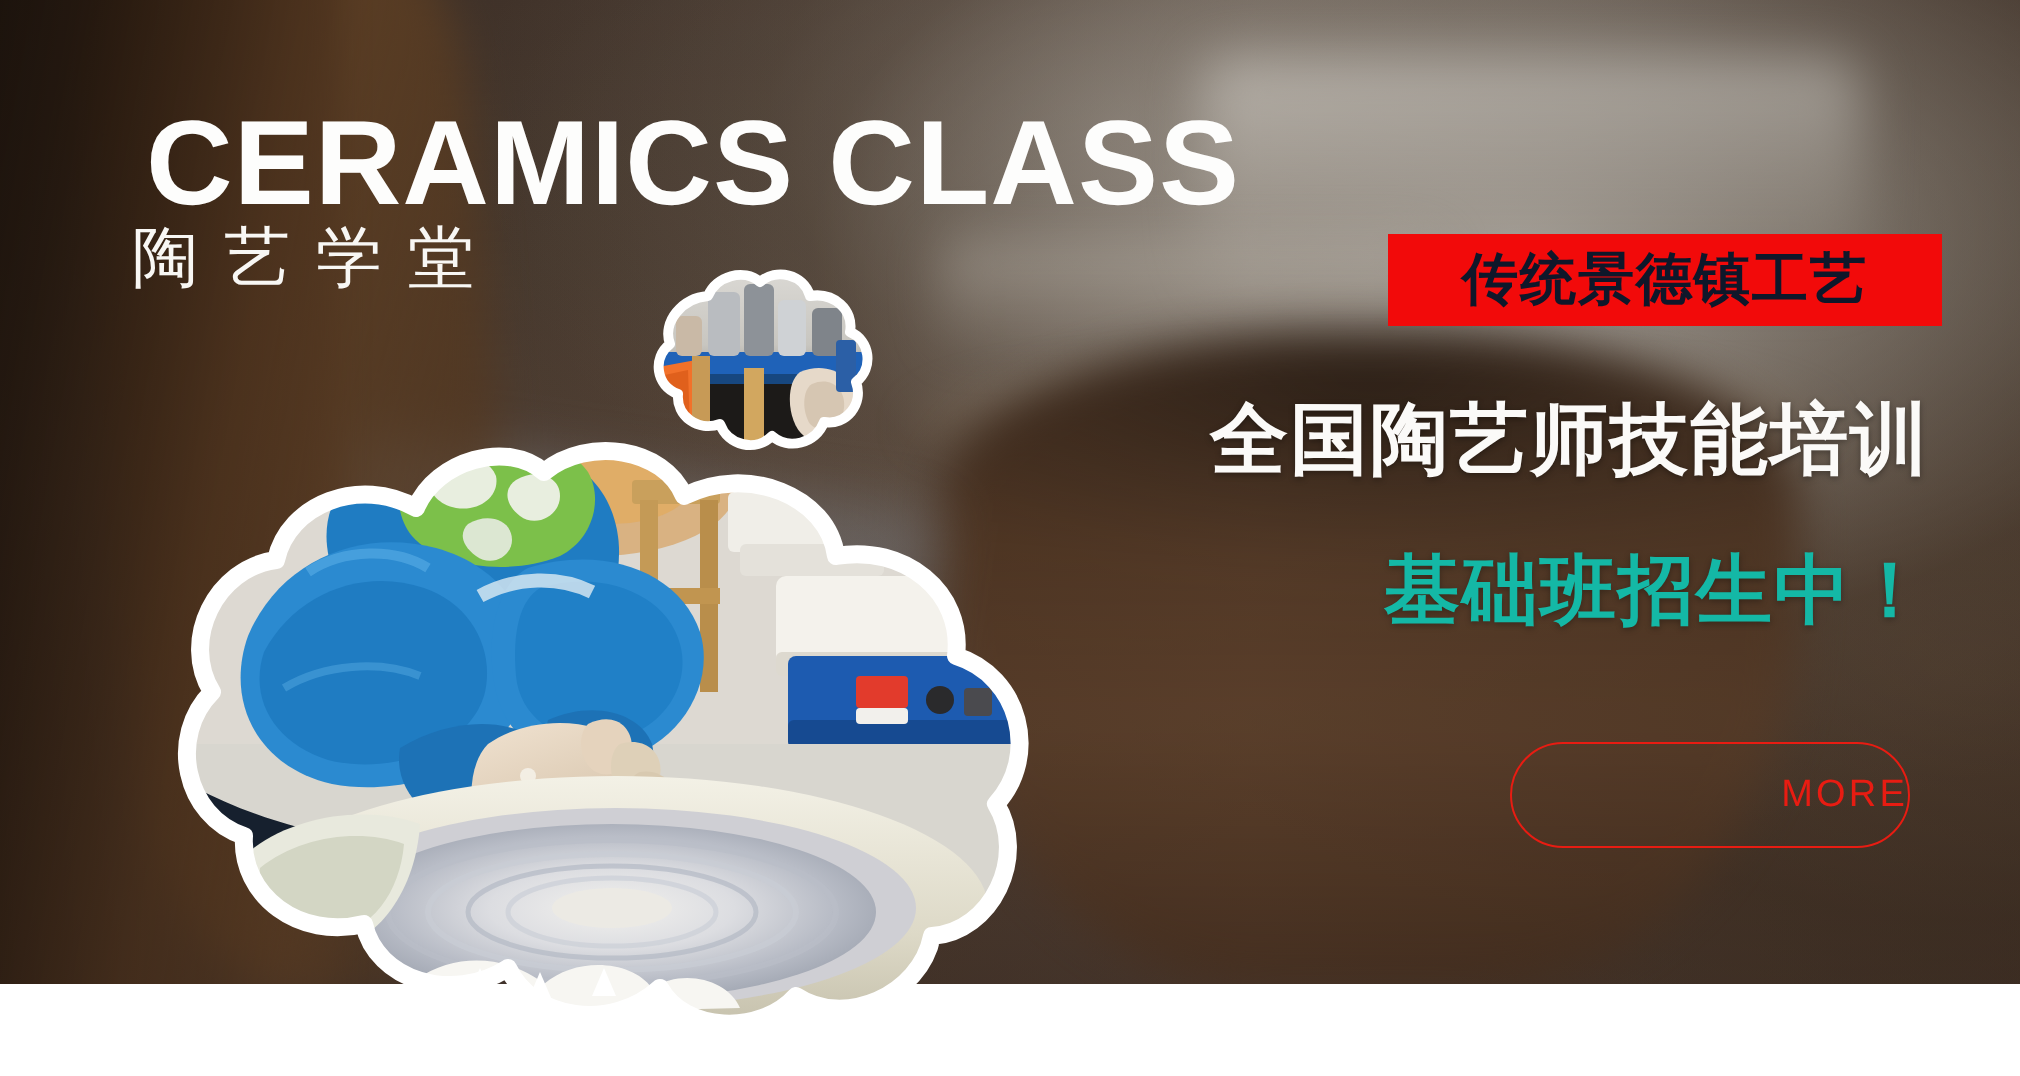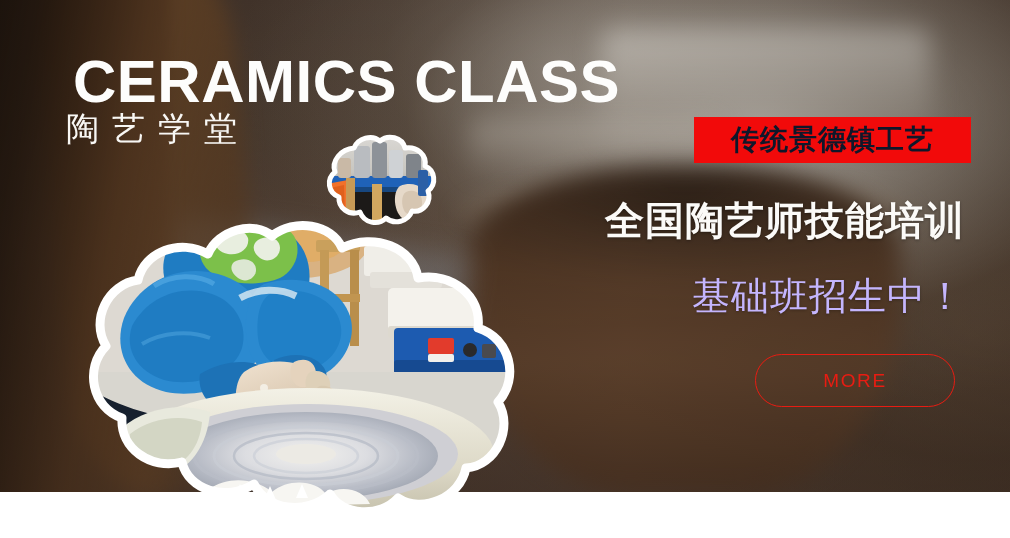--- a/index.html
+++ b/index.html
@@ -186,40 +186,40 @@
     line-height: 1.1;
     white-space: nowrap;
     text-shadow: 0 1px 3px rgba(0,0,0,0.35);
   }
 
   .sub-line-2 {
     position: absolute;
     right: 45px;
     top: 276px;
     font-size: 38px;
-    font-weight: 400;
+    font-weight: 700;
     letter-spacing: 1px;
-    color: #c4b5fd;
+    color: #14b8a6;
     line-height: 1.1;
     white-space: nowrap;
     text-shadow: 0 1px 3px rgba(0,0,0,0.30);
   }
 
   .more-button {
     position: absolute;
     left: 755px;
-    top: 354px;
+    top: 371px;
     width: 200px;
     height: 53px;
     border: 1.6px solid #e81c12;
     border-radius: 30px;
     background: transparent;
     display: flex;
     align-items: center;
-    justify-content: center;
+    justify-content: flex-end;
     cursor: pointer;
     box-sizing: border-box;
   }
   .more-label {
     font-size: 19px;
     font-weight: 400;
     letter-spacing: 1.6px;
     color: #e81c12;
     line-height: 1;
   }

